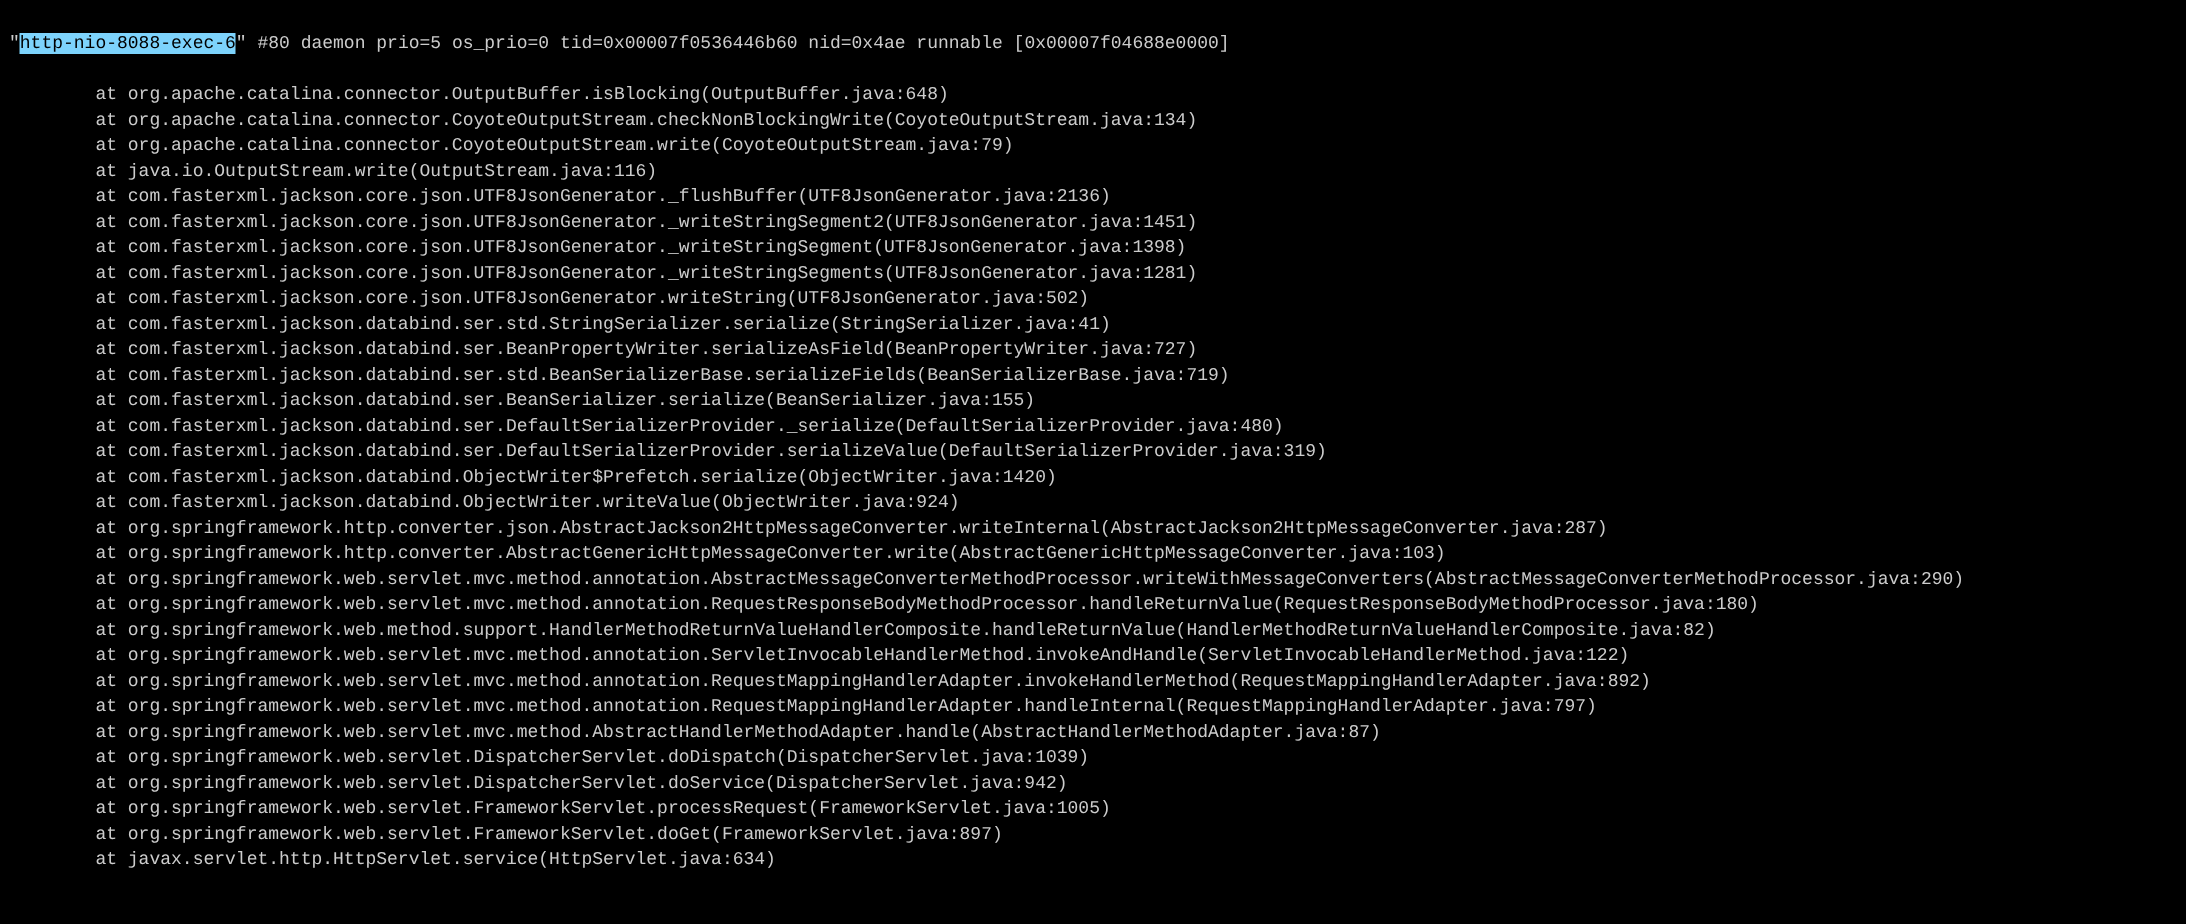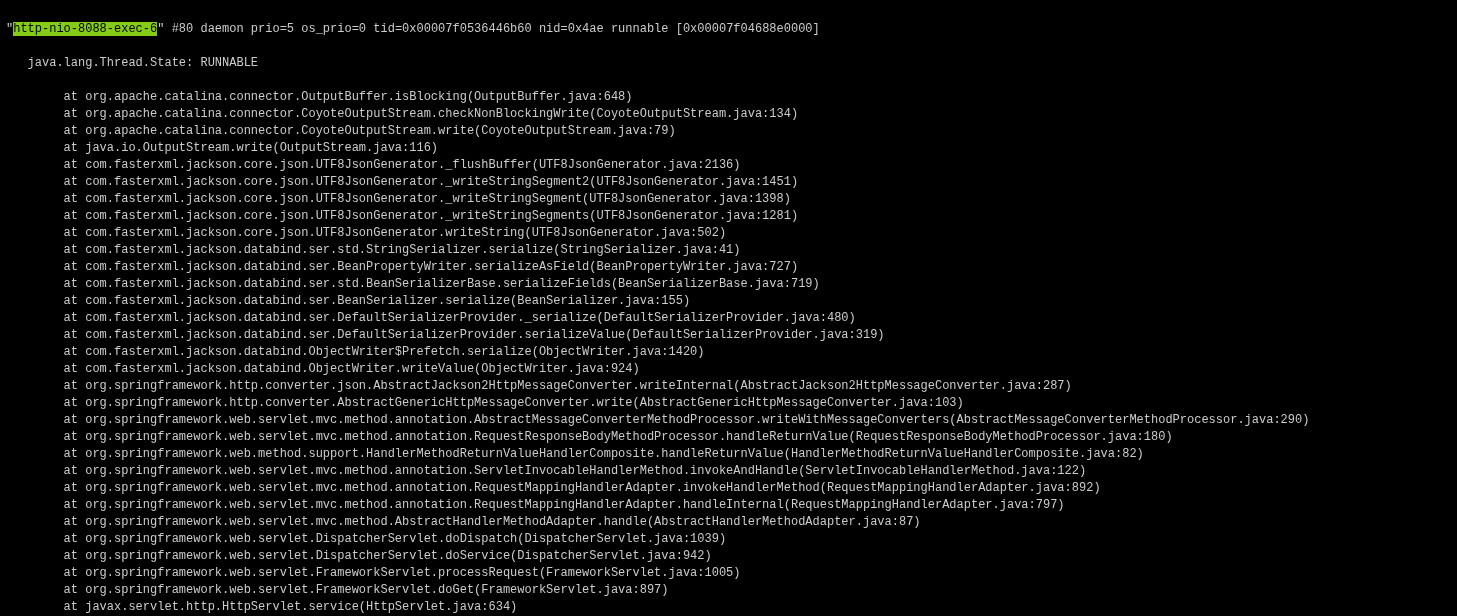--- a/index.html
+++ b/index.html
@@ -14,27 +14,26 @@
     overflow-x: hidden;
   }
   .dump {
     white-space: pre;
     padding: 4px 6px;
   }
   .line {
     display: block;
   }
   .hl {
-    background: #84cc16;
+    background: #7dd3fc;
     color: #000;
   }
   .quote {
     color: #ccc;
   }
 </style>
 </head>
 <body>
 
 <div class="dump">
 <span class="line"><span class="quote">"</span><span class="hl">http-nio-8088-exec-6</span><span class="quote">"</span><span> #80 daemon prio=5 os_prio=0 tid=0x00007f0536446b60 nid=0x4ae runnable [0x00007f04688e0000]</span></span>
-<span class="line">   java.lang.Thread.State: RUNNABLE</span>
 <div id="frames"><span class="line">        at org.apache.catalina.connector.OutputBuffer.isBlocking(OutputBuffer.java:648)</span><span class="line">        at org.apache.catalina.connector.CoyoteOutputStream.checkNonBlockingWrite(CoyoteOutputStream.java:134)</span><span class="line">        at org.apache.catalina.connector.CoyoteOutputStream.write(CoyoteOutputStream.java:79)</span><span class="line">        at java.io.OutputStream.write(OutputStream.java:116)</span><span class="line">        at com.fasterxml.jackson.core.json.UTF8JsonGenerator._flushBuffer(UTF8JsonGenerator.java:2136)</span><span class="line">        at com.fasterxml.jackson.core.json.UTF8JsonGenerator._writeStringSegment2(UTF8JsonGenerator.java:1451)</span><span class="line">        at com.fasterxml.jackson.core.json.UTF8JsonGenerator._writeStringSegment(UTF8JsonGenerator.java:1398)</span><span class="line">        at com.fasterxml.jackson.core.json.UTF8JsonGenerator._writeStringSegments(UTF8JsonGenerator.java:1281)</span><span class="line">        at com.fasterxml.jackson.core.json.UTF8JsonGenerator.writeString(UTF8JsonGenerator.java:502)</span><span class="line">        at com.fasterxml.jackson.databind.ser.std.StringSerializer.serialize(StringSerializer.java:41)</span><span class="line">        at com.fasterxml.jackson.databind.ser.BeanPropertyWriter.serializeAsField(BeanPropertyWriter.java:727)</span><span class="line">        at com.fasterxml.jackson.databind.ser.std.BeanSerializerBase.serializeFields(BeanSerializerBase.java:719)</span><span class="line">        at com.fasterxml.jackson.databind.ser.BeanSerializer.serialize(BeanSerializer.java:155)</span><span class="line">        at com.fasterxml.jackson.databind.ser.DefaultSerializerProvider._serialize(DefaultSerializerProvider.java:480)</span><span class="line">        at com.fasterxml.jackson.databind.ser.DefaultSerializerProvider.serializeValue(DefaultSerializerProvider.java:319)</span><span class="line">        at com.fasterxml.jackson.databind.ObjectWriter$Prefetch.serialize(ObjectWriter.java:1420)</span><span class="line">        at com.fasterxml.jackson.databind.ObjectWriter.writeValue(ObjectWriter.java:924)</span><span class="line">        at org.springframework.http.converter.json.AbstractJackson2HttpMessageConverter.writeInternal(AbstractJackson2HttpMessageConverter.java:287)</span><span class="line">        at org.springframework.http.converter.AbstractGenericHttpMessageConverter.write(AbstractGenericHttpMessageConverter.java:103)</span><span class="line">        at org.springframework.web.servlet.mvc.method.annotation.AbstractMessageConverterMethodProcessor.writeWithMessageConverters(AbstractMessageConverterMethodProcessor.java:290)</span><span class="line">        at org.springframework.web.servlet.mvc.method.annotation.RequestResponseBodyMethodProcessor.handleReturnValue(RequestResponseBodyMethodProcessor.java:180)</span><span class="line">        at org.springframework.web.method.support.HandlerMethodReturnValueHandlerComposite.handleReturnValue(HandlerMethodReturnValueHandlerComposite.java:82)</span><span class="line">        at org.springframework.web.servlet.mvc.method.annotation.ServletInvocableHandlerMethod.invokeAndHandle(ServletInvocableHandlerMethod.java:122)</span><span class="line">        at org.springframework.web.servlet.mvc.method.annotation.RequestMappingHandlerAdapter.invokeHandlerMethod(RequestMappingHandlerAdapter.java:892)</span><span class="line">        at org.springframework.web.servlet.mvc.method.annotation.RequestMappingHandlerAdapter.handleInternal(RequestMappingHandlerAdapter.java:797)</span><span class="line">        at org.springframework.web.servlet.mvc.method.AbstractHandlerMethodAdapter.handle(AbstractHandlerMethodAdapter.java:87)</span><span class="line">        at org.springframework.web.servlet.DispatcherServlet.doDispatch(DispatcherServlet.java:1039)</span><span class="line">        at org.springframework.web.servlet.DispatcherServlet.doService(DispatcherServlet.java:942)</span><span class="line">        at org.springframework.web.servlet.FrameworkServlet.processRequest(FrameworkServlet.java:1005)</span><span class="line">        at org.springframework.web.servlet.FrameworkServlet.doGet(FrameworkServlet.java:897)</span><span class="line">        at javax.servlet.http.HttpServlet.service(HttpServlet.java:634)</span></div>
 </div>
 
 </body></html>

